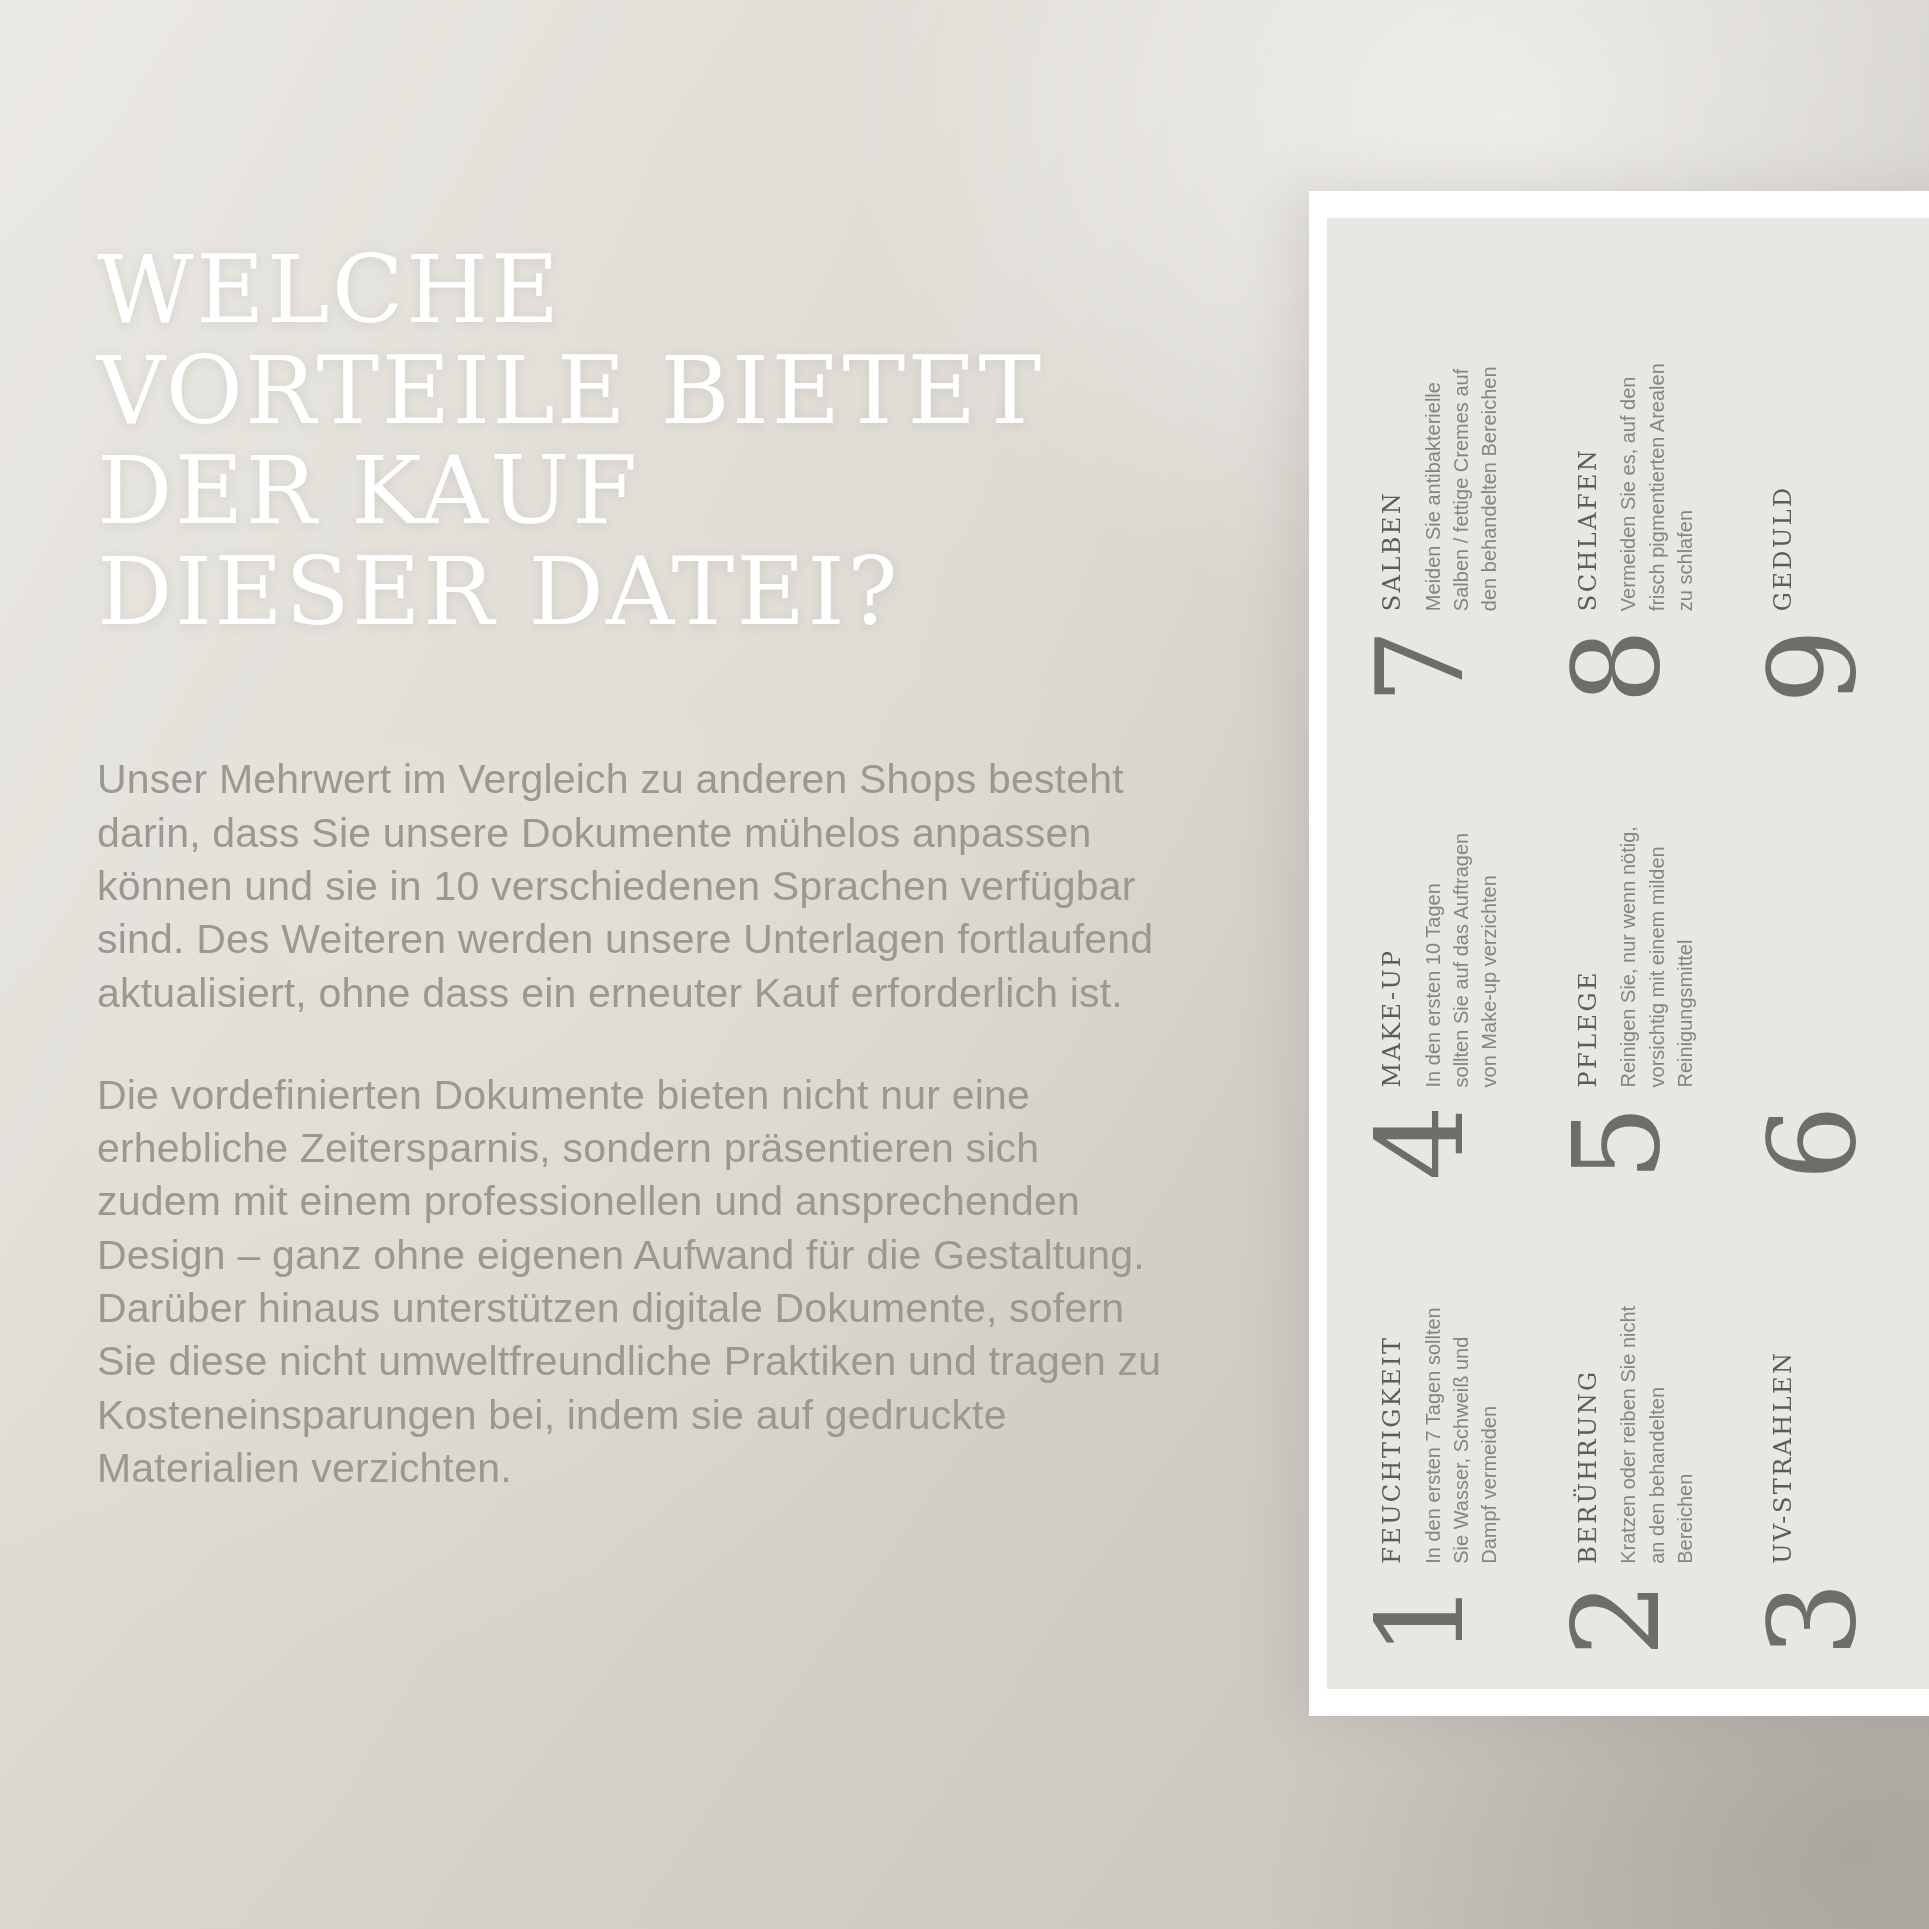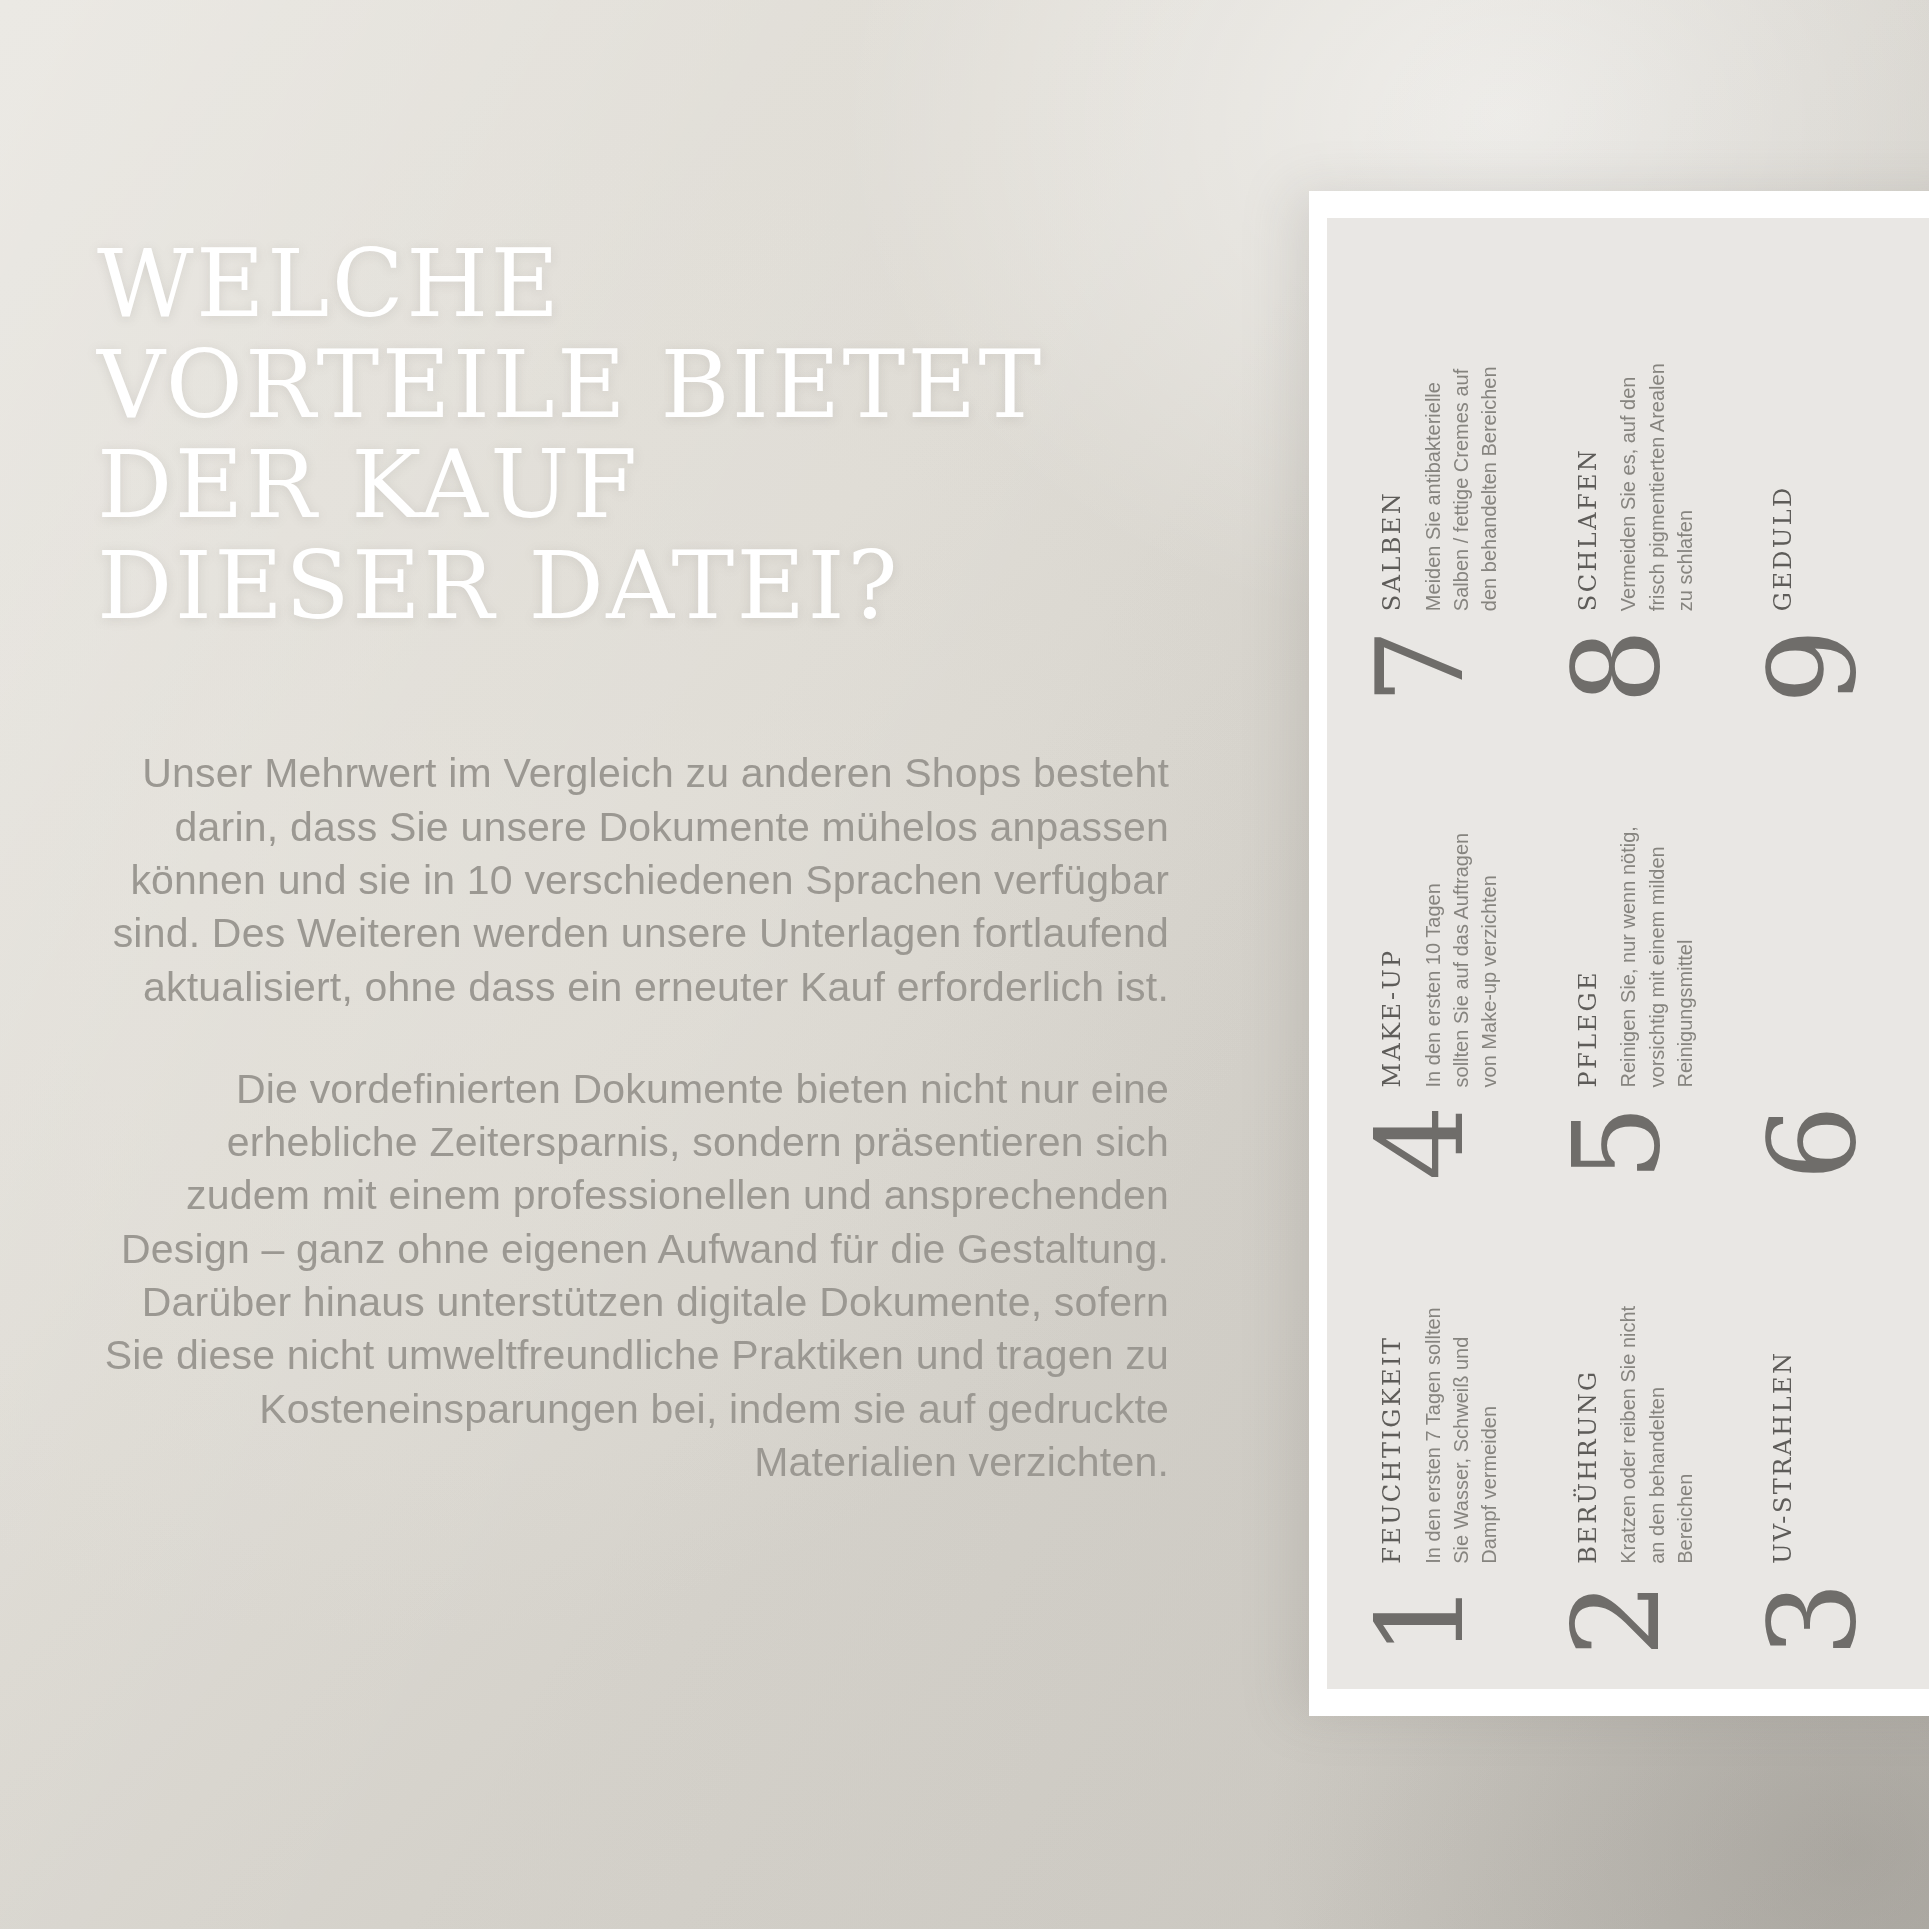--- a/index.html
+++ b/index.html
@@ -29,21 +29,21 @@
     position: absolute;
     inset: 0;
     background: linear-gradient(118deg, rgba(255,255,255,0.30) 0%, rgba(255,255,255,0.06) 28%, rgba(255,255,255,0.0) 48%, rgba(150,146,140,0.10) 78%, rgba(120,116,110,0.22) 100%);
     mix-blend-mode: normal;
   }
 
   
   .left-col {
     position: absolute;
     left: 97px;
-    top: 234px;
+    top: 240px;
     width: 1072px;
   }
   .headline {
     font-family: "DejaVu Serif", serif;
     font-weight: 300;
     font-size: 94px;
     line-height: 1.07;
     letter-spacing: 2.4px;
     color: #ffffff;
     text-transform: uppercase;
@@ -55,21 +55,20 @@
     margin-top: 111px;
     color: #9b9892;
     font-size: 41px;
     line-height: 1.30;
     font-weight: 400;
     letter-spacing: 0.2px;
     max-width: 1104px;
   }
   .body-block p {
     margin: 0 0 49px 0;
-    text-align: right;
   }
   .body-block p:last-child { margin-bottom: 0; margin-top: 32px; }
 
   
   .card-outer {
     position: absolute;
     left: 1309px;
     top: 191px;
     width: 683px;
     height: 1525px;

